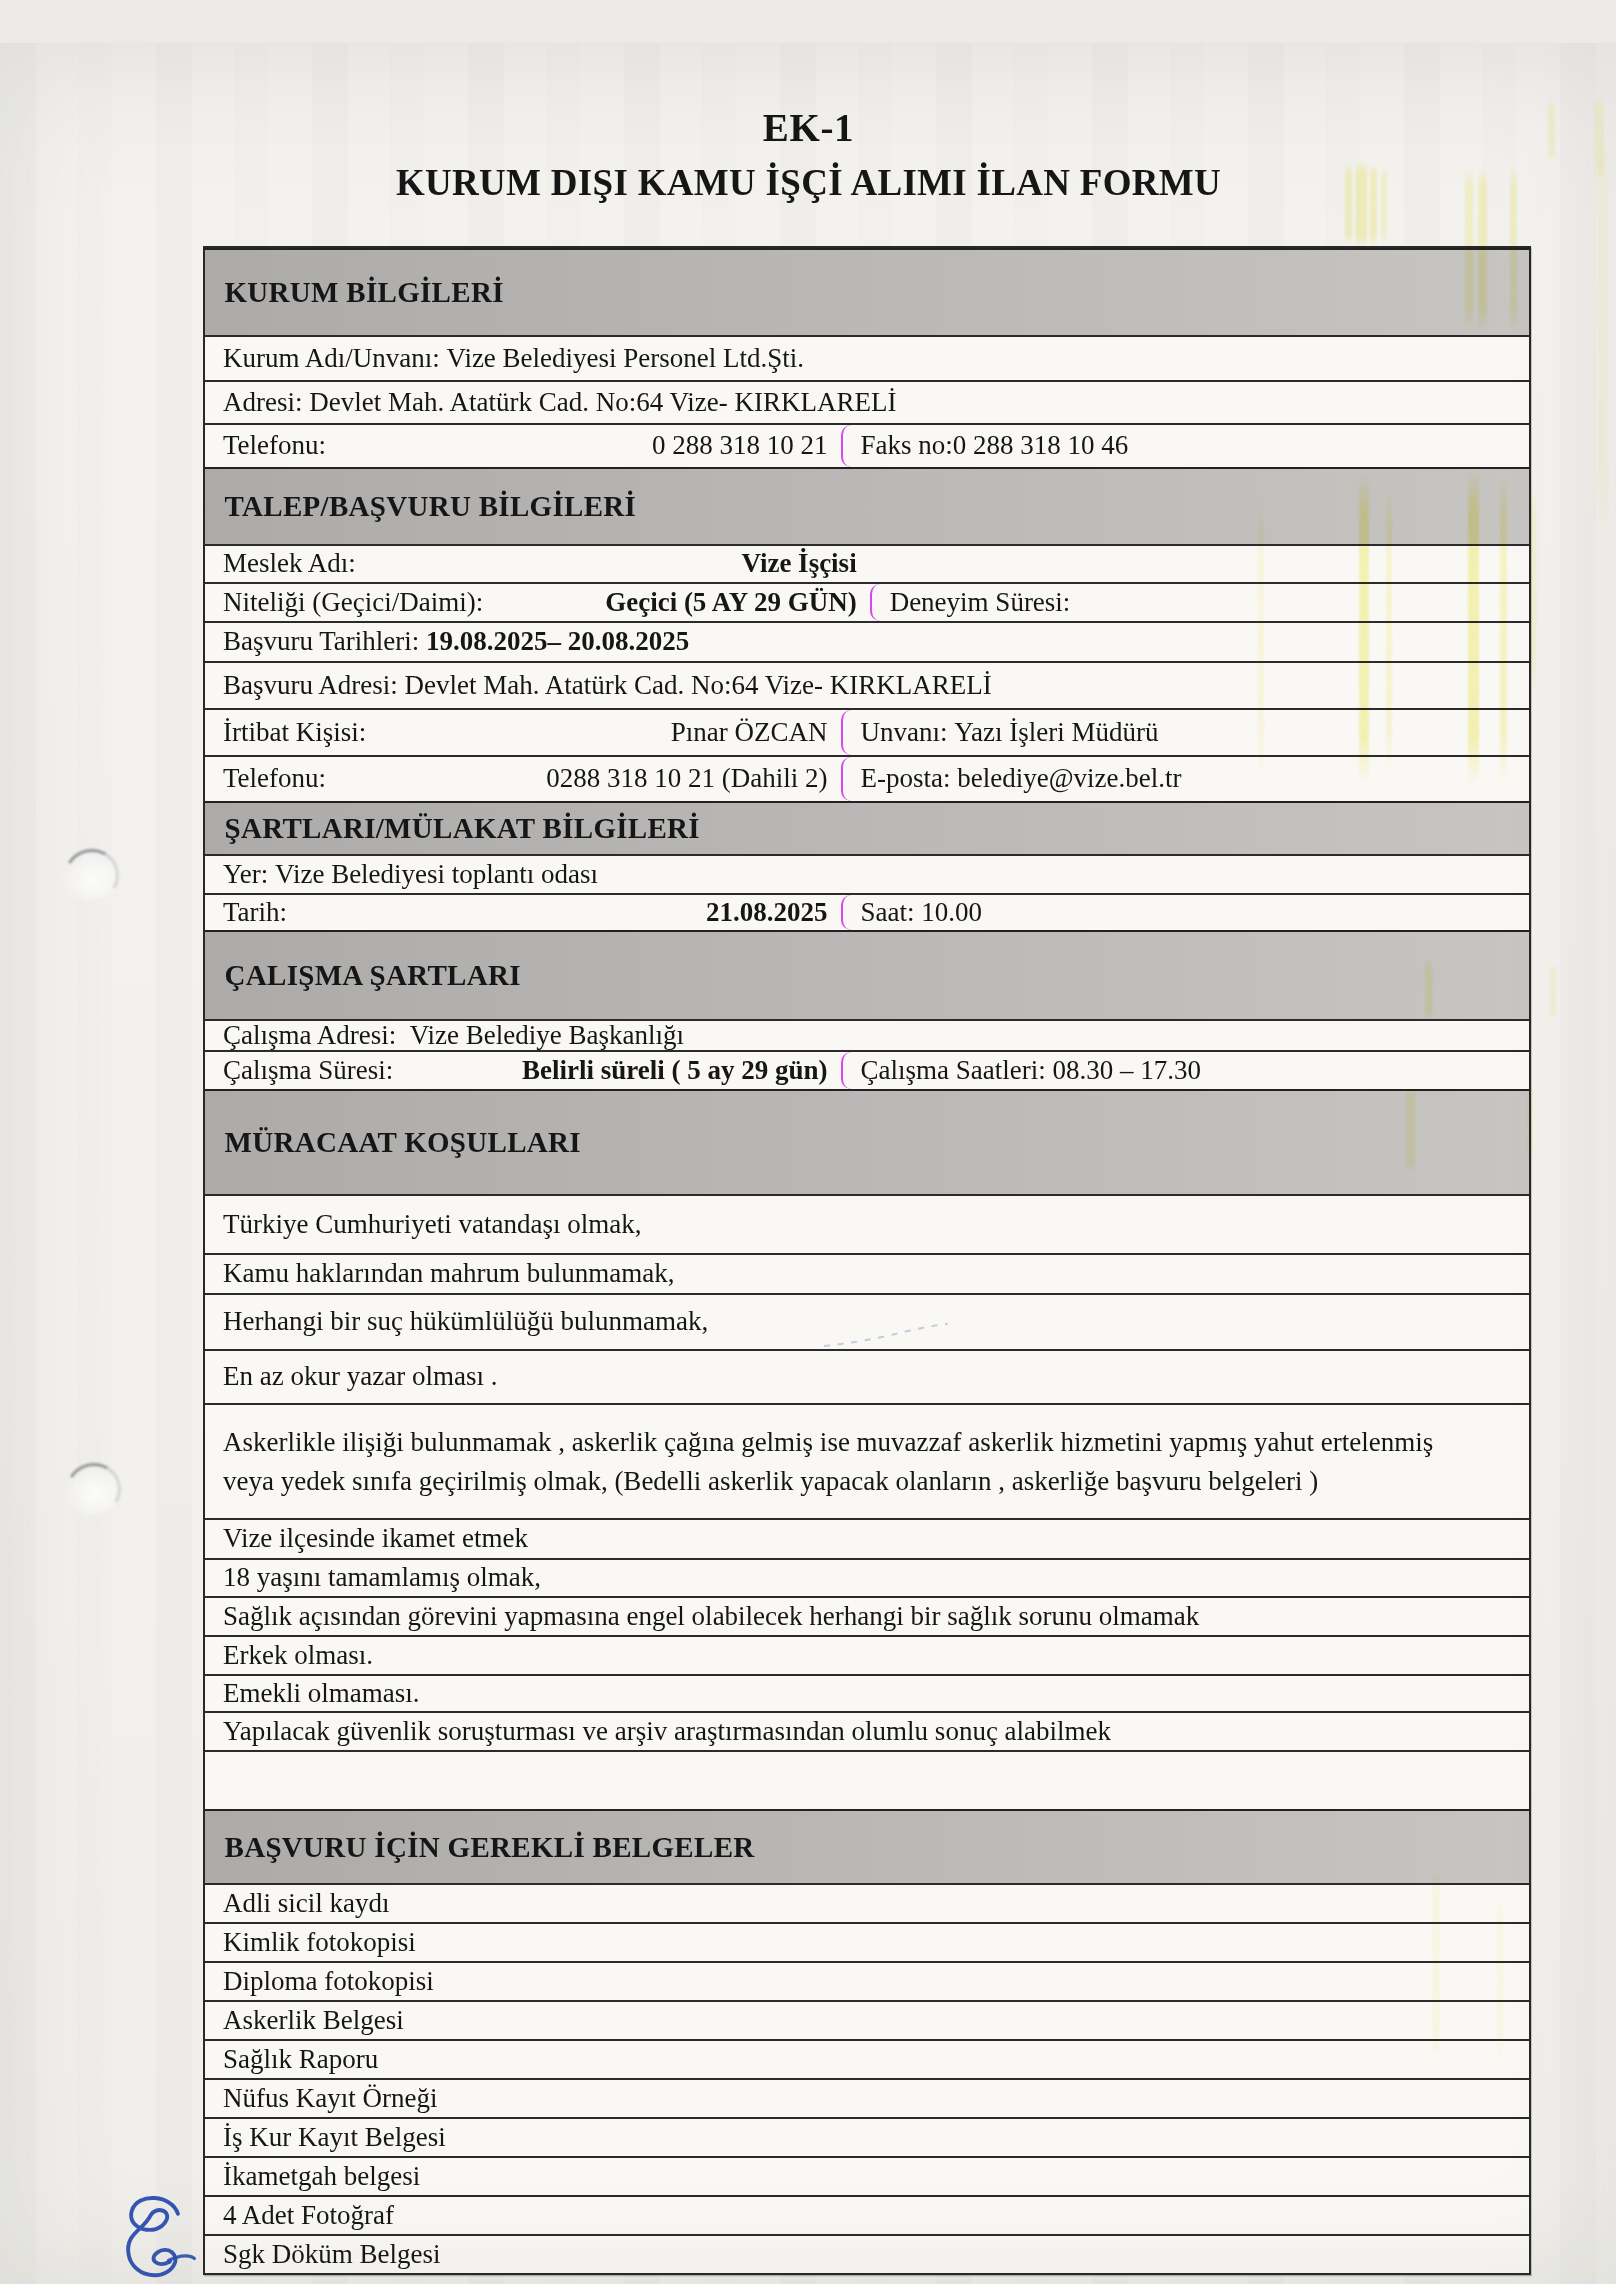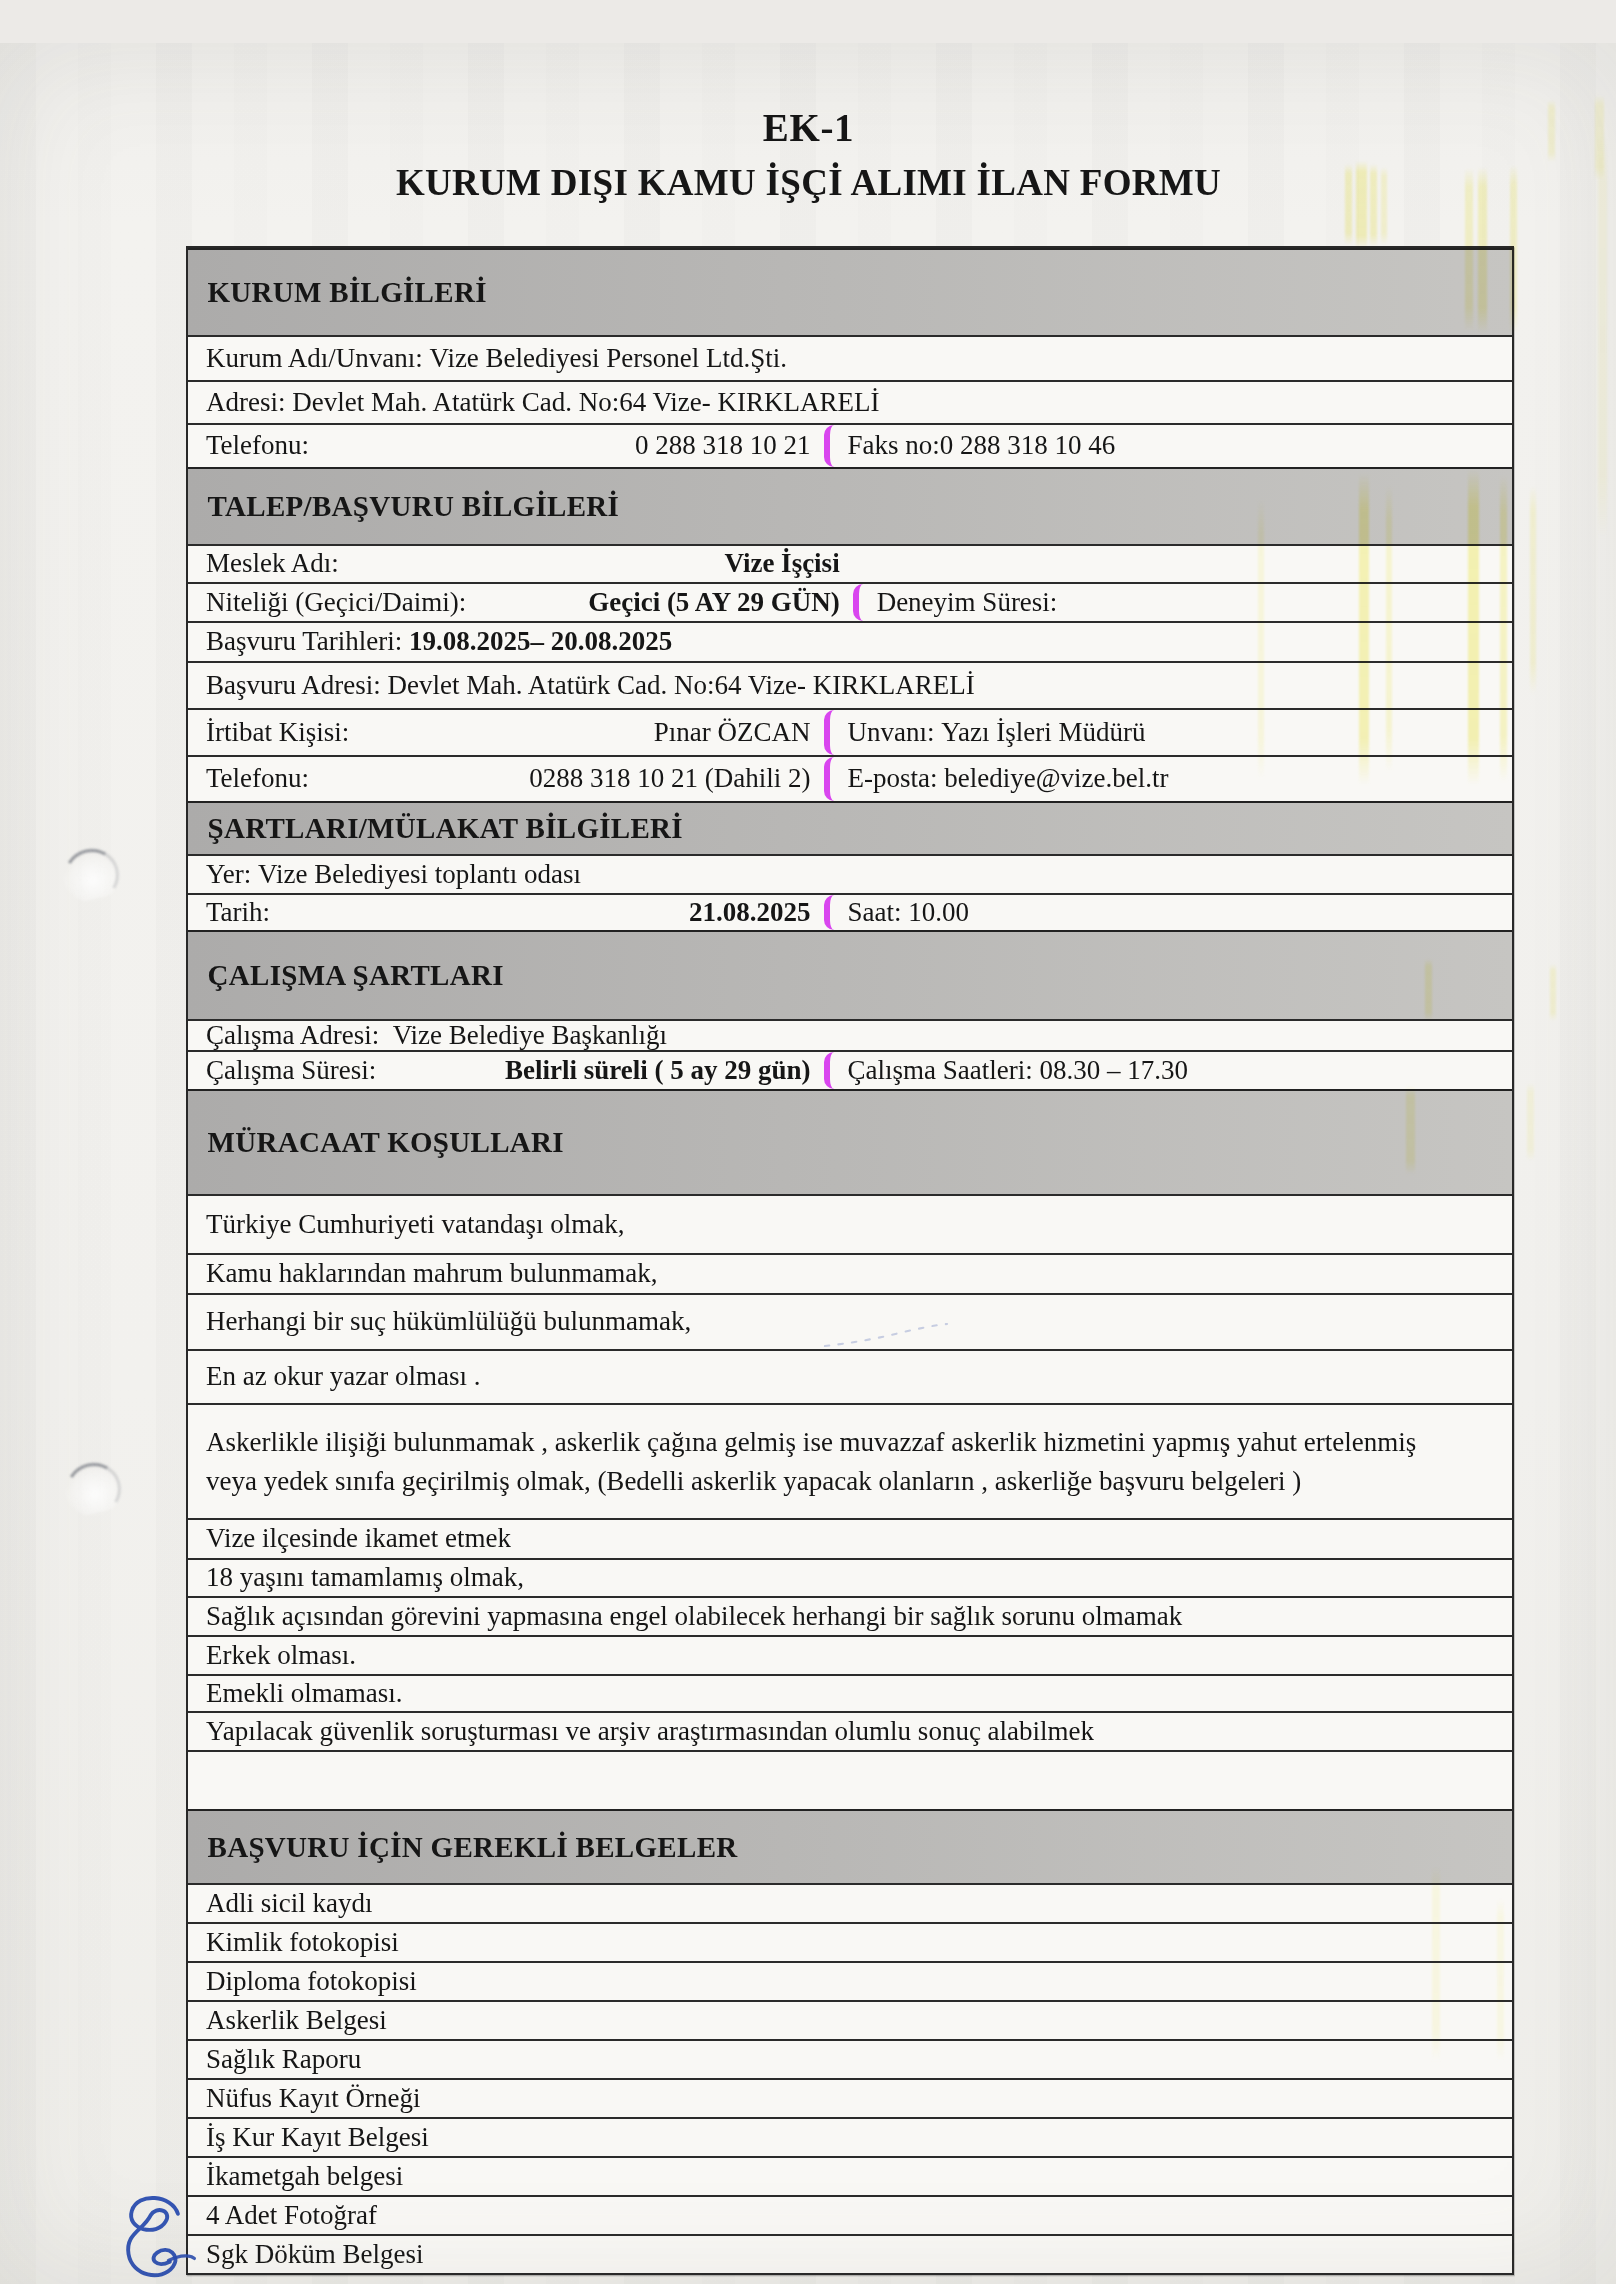--- a/index.html
+++ b/index.html
@@ -33,21 +33,21 @@
   .doc-title{
     position:absolute;top:62px;left:0;width:1617px;
     text-align:center;font-weight:bold;font-size:39px;letter-spacing:0.7px;
   }
   .doc-subtitle{
     position:absolute;top:118px;left:0;width:1617px;
     text-align:center;font-weight:bold;font-size:37px;letter-spacing:0.3px;
   }
 
   .form-table{
-    position:absolute;left:186px;top:203px;width:1328px;
+    position:absolute;left:203px;top:203px;width:1328px;
     border:2.6px solid #282828;
     background:#f9f8f5;
     box-sizing:border-box;
     box-shadow:0.7px 1.3px 0 rgba(0,0,0,.25);
   }
   .tr{
     display:flex;align-items:stretch;
     border-top:2px solid #2b2b2b;
     box-sizing:border-box;
     background:#f9f8f5;
@@ -62,21 +62,21 @@
   }
   .td{
     display:flex;align-items:center;
     padding-left:18px;padding-right:13px;
     font-size:27px;line-height:1.3;
     box-sizing:border-box;
   }
   .td.full{width:100%;}
   .td.left{width:48%;justify-content:space-between;}
   .td.left.wide{width:50.2%;}
-  .td.right{flex:1;border-left:6px solid #d946ef;border-radius:10px;}
+  .td.right{flex:1;border-left:2px solid #d946ef;border-radius:10px;}
   .val{font-weight:bold;white-space:pre;}
   .val.plain{font-weight:normal;}
   .lbl{white-space:pre;}
   .longtext{line-height:1.42;padding-right:46px;}
 
   
   .hl{
     position:absolute;
     background:linear-gradient(180deg, rgba(242,238,90,0) 0%, rgba(242,238,90,.9) 12%, rgba(238,233,80,.85) 85%, rgba(242,238,90,0) 100%);
     mix-blend-mode:multiply;

